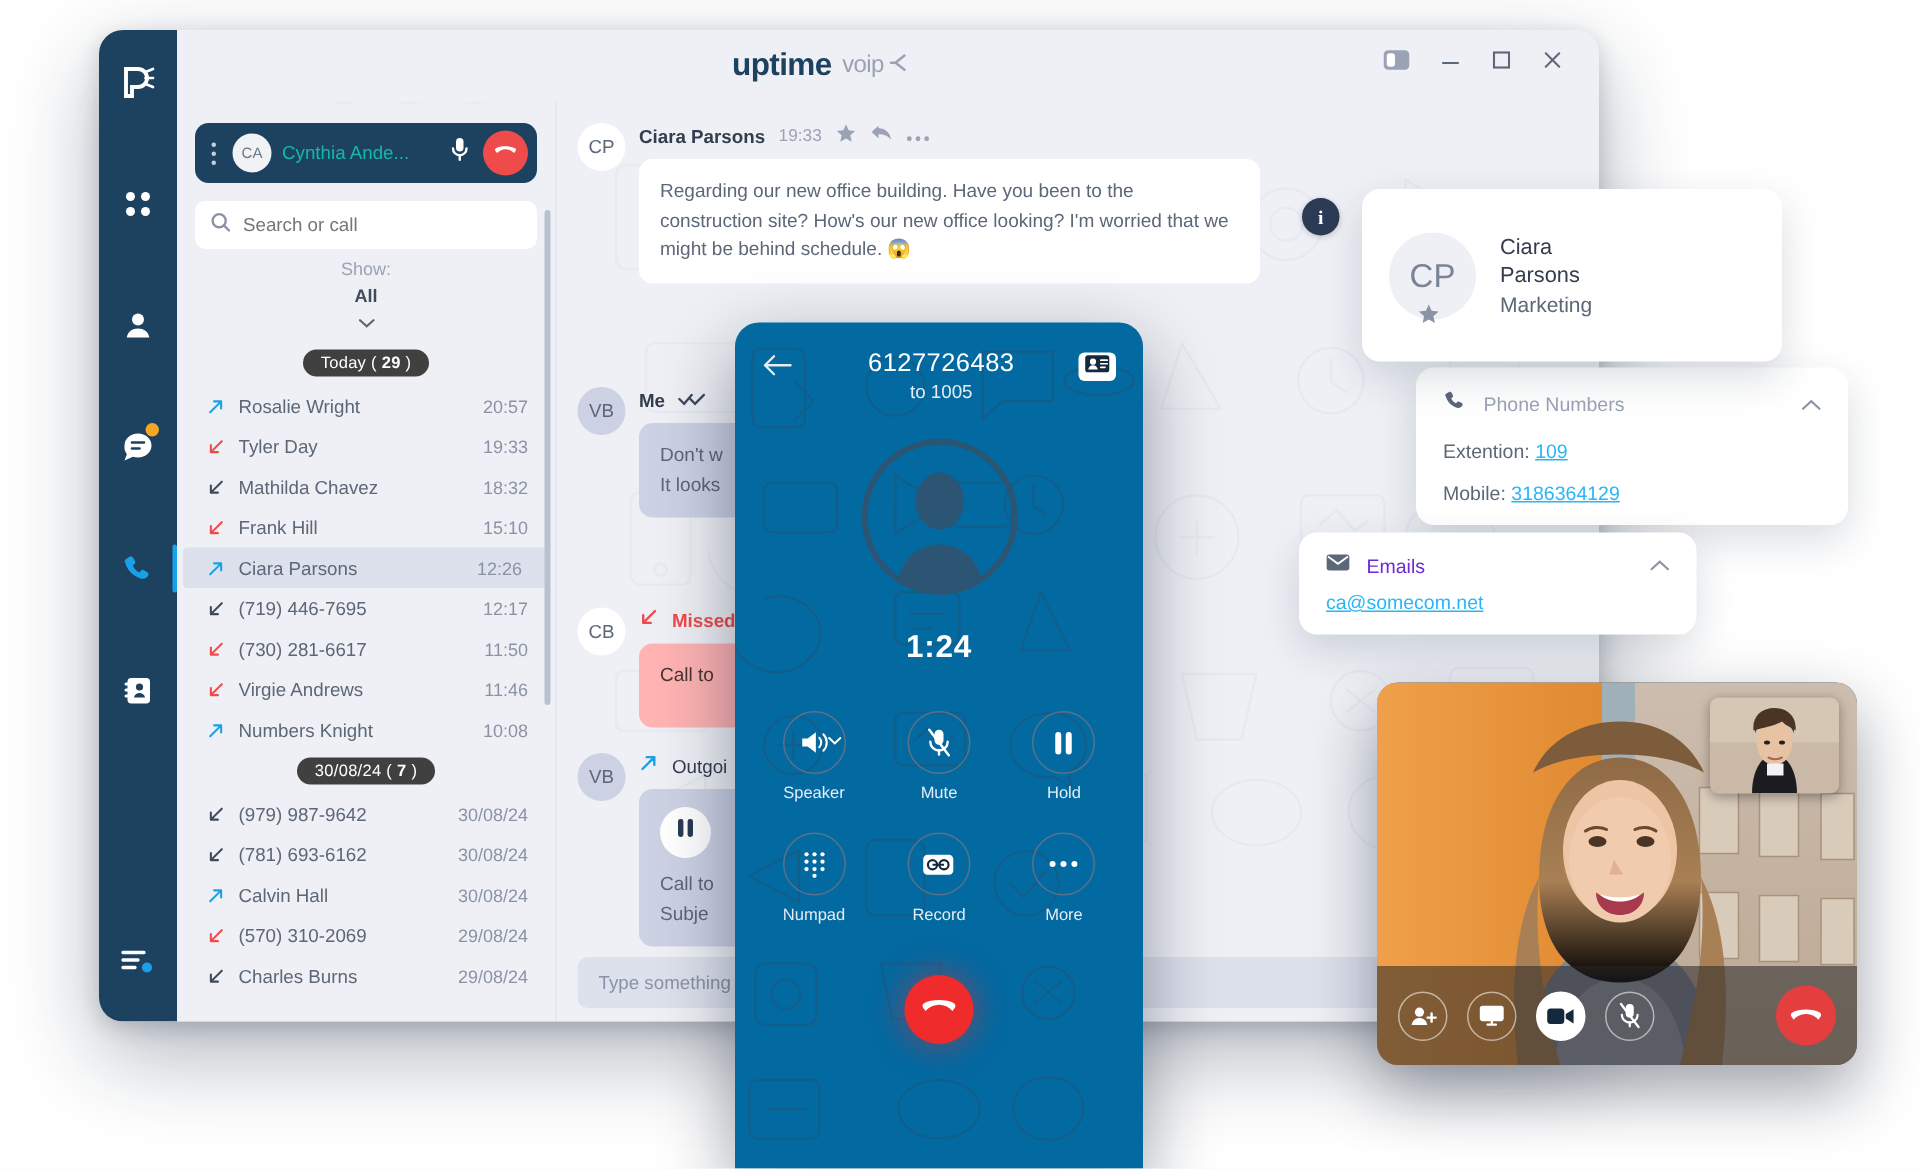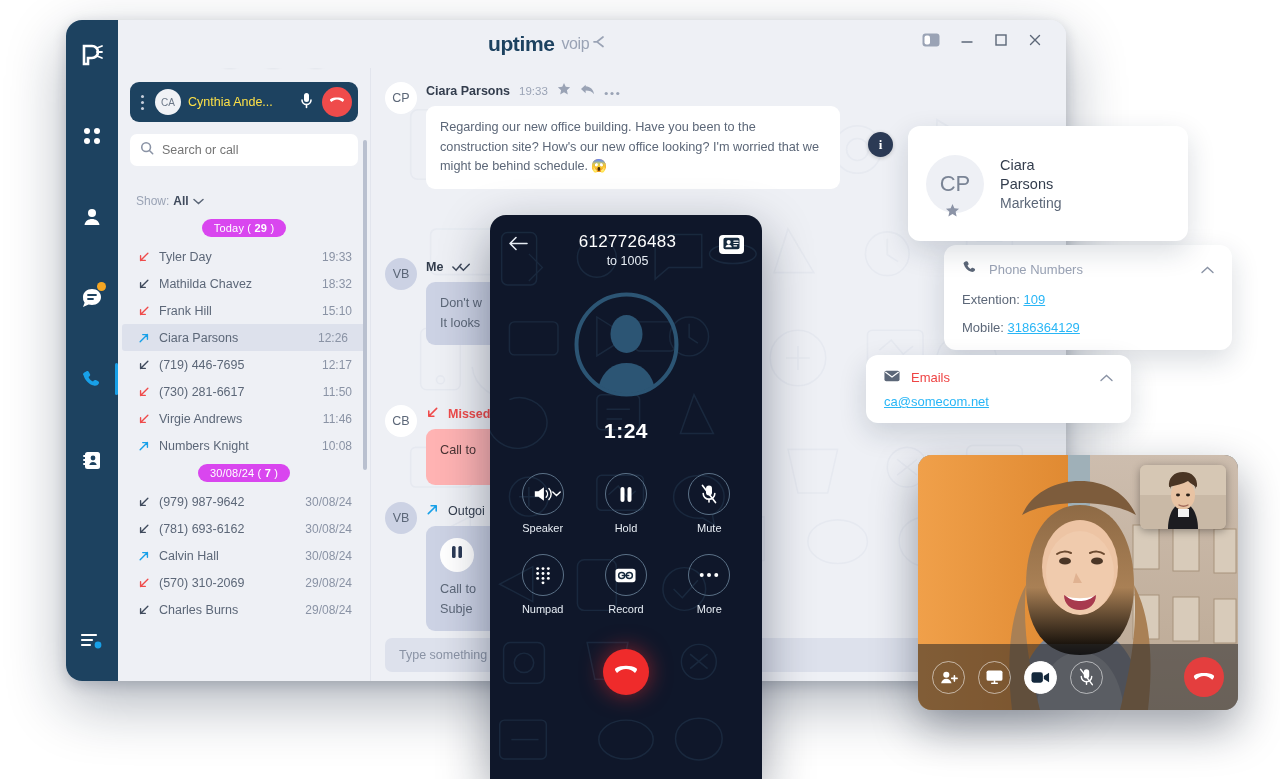--- a/index.html
+++ b/index.html
@@ -68,43 +68,43 @@
     margin: 2px 12px 0 12px; height: 40px; border-radius: 9px;
     background: #1d4260; display: flex; align-items: center; gap: 7px;
     padding: 0 6px 0 6px;
   }
   .acb-kebab { width:12px;height:26px;display:flex;flex-direction:column;align-items:center;justify-content:center;gap:3px;cursor:pointer;}
   .acb-kebab i{width:3px;height:3px;border-radius:50%;background:#c6cedb;display:block;}
   .acb-avatar {
     width:26px;height:26px;border-radius:50%;background:#f0f2f6;color:#6b7787;
     font-size:10px;display:flex;align-items:center;justify-content:center;font-weight:400;
   }
-  .acb-name { flex:1; color:#fde047; font-size:12.5px; white-space:nowrap; overflow:hidden; }
+  .acb-name { flex:1; color:#14b8a6; font-size:12.5px; white-space:nowrap; overflow:hidden; }
   .acb-mic { width:18px; display:flex; justify-content:center; cursor:pointer;}
   .acb-hang {
     width:30px;height:30px;border-radius:50%;background:#ef4b4b;
     display:flex;align-items:center;justify-content:center;cursor:pointer;
   }
 
   .search-box {
     margin: 12px 12px 0 12px; height: 32px; background:#fff; border-radius:7px;
     display:flex; align-items:center; gap:8px; padding:0 10px;
   }
   .search-box input {
     border:none;outline:none;background:transparent;font-size:12.5px;color:#8a93a5;
     font-family:"Liberation Sans",sans-serif; width:100%;
   }
-  .show-row { padding: 28px 18px 6px 18px; display:flex; align-items:center; gap:4px; font-size:12px; }
+  .show-row { padding: 6px 18px 6px 18px; display:flex; align-items:center; gap:4px; font-size:12px;flex-direction:column; }
   .show-lbl { color:#9aa3b5; }
   .show-val { color:#3f4a5c; font-weight:bold; }
 
   .calls-scroll { flex:1; overflow:hidden; position:relative; }
   .date-chip-wrap { display:flex; justify-content:center; padding: 5px 0 6px; }
   .date-chip {
-    background:#d946ef; color:#fff; font-size:11px; border-radius:11px;
+    background:#404040; color:#fff; font-size:11px; border-radius:11px;
     padding:3px 12px; letter-spacing:.2px;
   }
   .date-chip b { color:#fff; }
   .call-row {
     display:flex; align-items:center; gap:9px; padding: 0 18px 0 20px;
     height: 27px; cursor:pointer;
   }
   .call-row.sel { background:#dde1ec; border-radius:3px; margin:0 4px; padding-left:16px; }
   .call-arrow { width:12px; flex:0 0 12px; display:flex; align-items:center;}
   .call-name { flex:1; font-size:12.5px; color:#5c6778; white-space:nowrap; overflow:hidden;}
@@ -212,28 +212,28 @@
   .pc-row a { color:#29b6f6; text-decoration:underline; }
 
   
   #emails-card {
     position:absolute; left:866px; top:355px; width:265px; height:68px;
     background:#fff; border-radius:12px; z-index:21;
     box-shadow: 0 10px 28px rgba(20,35,60,.16);
     padding: 13px 18px;
   }
   .ec-head { display:flex; align-items:center; gap:11px; }
-  .ec-title { flex:1; font-size:13px; color:#ef4444; }
+  .ec-title { flex:1; font-size:13px; color:#6d28d9; }
   .ec-mail { margin-top:8px; font-size:13px; }
   .ec-mail a { color:#29b6f6; text-decoration:underline; }
 
   
   #softphone {
     position:absolute; left:490px; top:215px; width:272px; height:564px;
-    background:#0f172a; border-radius:16px 16px 0 0; z-index:30;
+    background:#0369a1; border-radius:16px 16px 0 0; z-index:30;
     box-shadow: 0 18px 50px rgba(10,20,40,.42);
     overflow:hidden;
   }
   .sp-doodle { position:absolute; inset:0; opacity:.35; }
   .sp-inner { position:relative; z-index:2; height:100%; display:flex; flex-direction:column; }
   .sp-top { display:flex; align-items:flex-start; padding: 17px 18px 0 18px; }
   .sp-back { width:28px; cursor:pointer; padding-top:4px; }
   .sp-num-wrap { flex:1; text-align:center; }
   .sp-number { color:#fff; font-size:17px; letter-spacing:.3px; }
   .sp-to { color:#e6ecf3; font-size:12.5px; margin-top:2px; }
@@ -462,20 +462,29 @@
         <span>
           <svg width="11" height="7" viewBox="0 0 11 7">
               <path d="M1 1.5L5.5 5.5 10 1.5" fill="none" stroke="#5c6778" stroke-width="1.5" stroke-linecap="round"></path>
             </svg>
         </span>
       </div>
 
       <div class="calls-scroll" id="calls-list">
           <div class="date-chip-wrap">
             <span class="date-chip">Today ( <b>29</b> )</span>
+          </div>
+          <div class="call-row">
+            <span class="call-arrow">
+              <svg width="12" height="12" viewBox="0 0 14 14">
+                <path d="M2.5 11.5L11 3M11 3v5.5M11 3H5.5" fill="none" stroke="#18a0e8" stroke-width="1.6" stroke-linecap="round" stroke-linejoin="round"></path>
+              </svg>
+            </span>
+            <span class="call-name">Rosalie Wright</span>
+            <span class="call-time">20:57</span>
           </div>
           <div class="call-row">
             <span class="call-arrow">
               <svg width="12" height="12" viewBox="0 0 14 14">
                 <path d="M11.5 2.5L3 11M3 11V5.5M3 11h5.5" fill="none" stroke="#ef4b4b" stroke-width="1.6" stroke-linecap="round" stroke-linejoin="round"></path>
               </svg>
             </span>
             <span class="call-name">Tyler Day</span>
             <span class="call-time">19:33</span>
           </div>
@@ -985,37 +994,37 @@
                 <path d="M17.5 3a8.5 8.5 0 0 1 0 12" fill="none" stroke="#fff" stroke-width="1.5" stroke-linecap="round"></path>
               </svg>
               <span style="position: absolute; right: 2px; bottom: 13px;"><svg width="9" height="6" viewBox="0 0 9 6">
                   <path d="M0.8 1L4.5 4.6 8.2 1" fill="none" stroke="#fff" stroke-width="1.4" stroke-linecap="round"></path>
                 </svg></span>
             </span>
             <span class="sp-label">Speaker</span>
           </div>
           <div class="sp-btn">
             <span class="sp-circle">
-              <svg width="14" height="17" viewBox="0 0 14 17">
-                <rect x="1.5" y="1" width="4" height="15" rx="2" fill="#fff"></rect>
-                <rect x="8.5" y="1" width="4" height="15" rx="2" fill="#fff"></rect>
-              </svg>
-            </span>
-            <span class="sp-label">Hold</span>
-          </div>
-          <div class="sp-btn">
-            <span class="sp-circle">
               <svg width="16" height="20" viewBox="0 0 16 20">
                 <rect x="5" y="1.5" width="6" height="10" rx="3" fill="#fff"></rect>
                 <path d="M2.2 9.5a5.8 5.8 0 0 0 11.6 0" fill="none" stroke="#fff" stroke-width="1.6" stroke-linecap="round"></path>
                 <path d="M8 15v3" stroke="#fff" stroke-width="1.6" stroke-linecap="round"></path>
                 <path d="M1.5 1.5l13 17" stroke="#fff" stroke-width="1.7" stroke-linecap="round"></path>
               </svg>
             </span>
             <span class="sp-label">Mute</span>
+          </div>
+          <div class="sp-btn">
+            <span class="sp-circle">
+              <svg width="14" height="17" viewBox="0 0 14 17">
+                <rect x="1.5" y="1" width="4" height="15" rx="2" fill="#fff"></rect>
+                <rect x="8.5" y="1" width="4" height="15" rx="2" fill="#fff"></rect>
+              </svg>
+            </span>
+            <span class="sp-label">Hold</span>
           </div>
           <div class="sp-btn">
             <span class="sp-circle">
               <svg width="16" height="19" viewBox="0 0 15 17">
                 <g fill="#fff">
                   <circle cx="2.5" cy="2" r="1.35"></circle>
                   <circle cx="7.5" cy="2" r="1.35"></circle>
                   <circle cx="12.5" cy="2" r="1.35"></circle>
                   <circle cx="2.5" cy="6.6" r="1.35"></circle>
                   <circle cx="7.5" cy="6.6" r="1.35"></circle>

